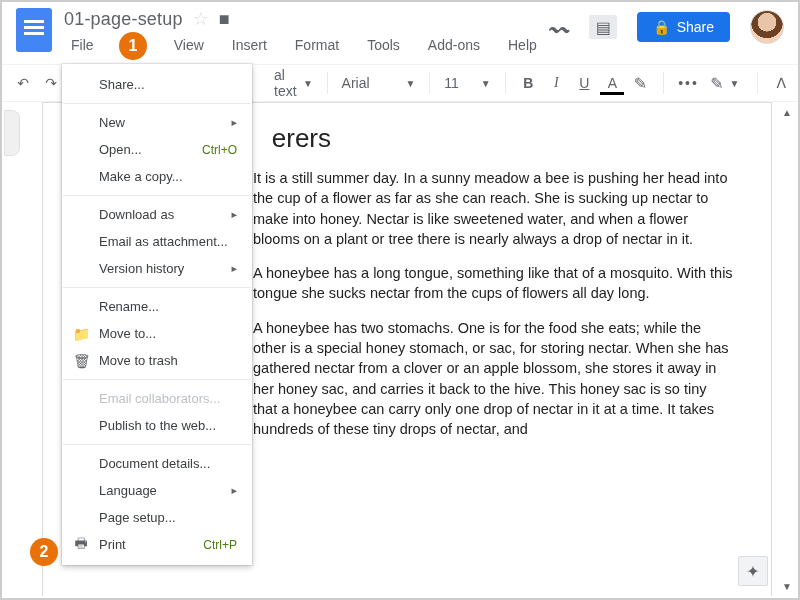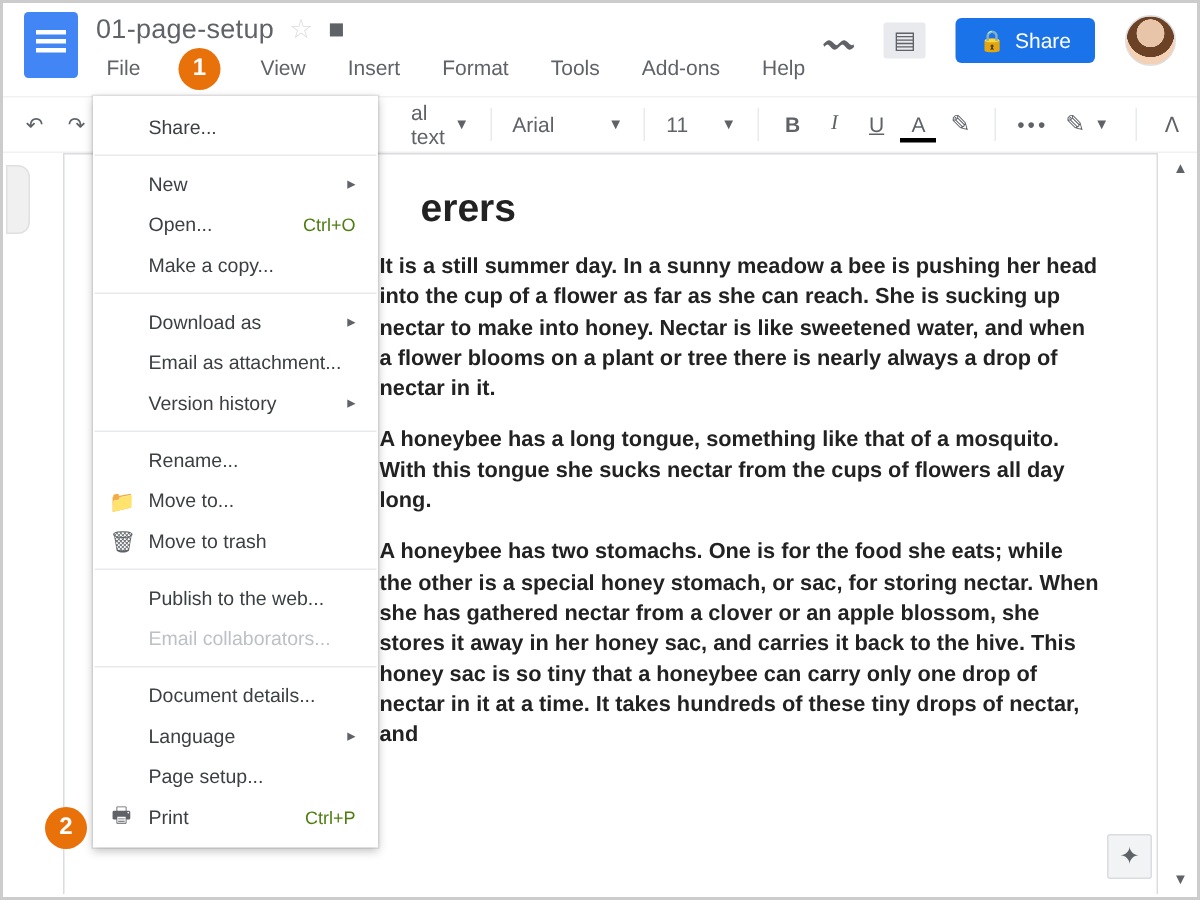--- a/index.html
+++ b/index.html
@@ -39,21 +39,21 @@
   .dots { letter-spacing:2px; }
   .toolbar-right { margin-left:auto; display:flex; align-items:center; gap:18px; }
   .pen { font-size:16px; }
   .chevup { font-size:14px; }
 
   
   .rail { position:absolute; left:2px; top:108px; width:14px; }
   .rail-tab { width:16px; height:46px; background:#f0f0f0; border-radius:0 8px 8px 0; border:1px solid #e0e0e0; }
 
   
-  .doc-area { position:absolute; left:40px; right:26px; top:100px; bottom:2px; overflow:hidden;font-weight:bold; }
+  .doc-area { position:absolute; left:40px; right:26px; top:100px; bottom:2px; overflow:hidden; }
   .page { background:#fff; border:1px solid #dadce0; padding:20px 38px; min-height:700px; position:relative; }
   .doc-heading { font-size:26px; color:#222; margin-bottom:14px; }
   .doc-body { display:flex; gap:2px; }
   .doc-img { width:170px; height:380px; flex-shrink:0; border-radius:2px;
     background:
       radial-gradient(ellipse 20px 50px at 55px 180px, #8b7fd1 0 60%, transparent 62%),
       radial-gradient(ellipse 22px 60px at 85px 150px, #9a8de0 0 60%, transparent 62%),
       radial-gradient(ellipse 18px 55px at 115px 200px, #a89ce8 0 60%, transparent 62%),
       radial-gradient(ellipse 16px 45px at 40px 240px, #7f74c0 0 60%, transparent 62%),
       radial-gradient(ellipse 20px 60px at 100px 280px, #9186d0 0 60%, transparent 62%),
@@ -222,25 +222,25 @@
       </div>
       <div class="dd-item">
         <span class="dd-icon">📁</span>
         <span>Move to...</span>
       </div>
       <div class="dd-item">
         <span class="dd-icon">🗑</span>
         <span>Move to trash</span>
       </div>
       <div class="dd-sep"></div>
-      <div class="dd-item">
-        <span>Publish to the web...</span>
-      </div>
       <div class="dd-item disabled">
         <span>Email collaborators...</span>
+      </div>
+      <div class="dd-item">
+        <span>Publish to the web...</span>
       </div>
       <div class="dd-sep"></div>
       <div class="dd-item">
         <span>Document details...</span>
       </div>
       <div class="dd-item">
         <span>Language</span>
         <span class="submenu">▸</span>
       </div>
       <div class="dd-item">

